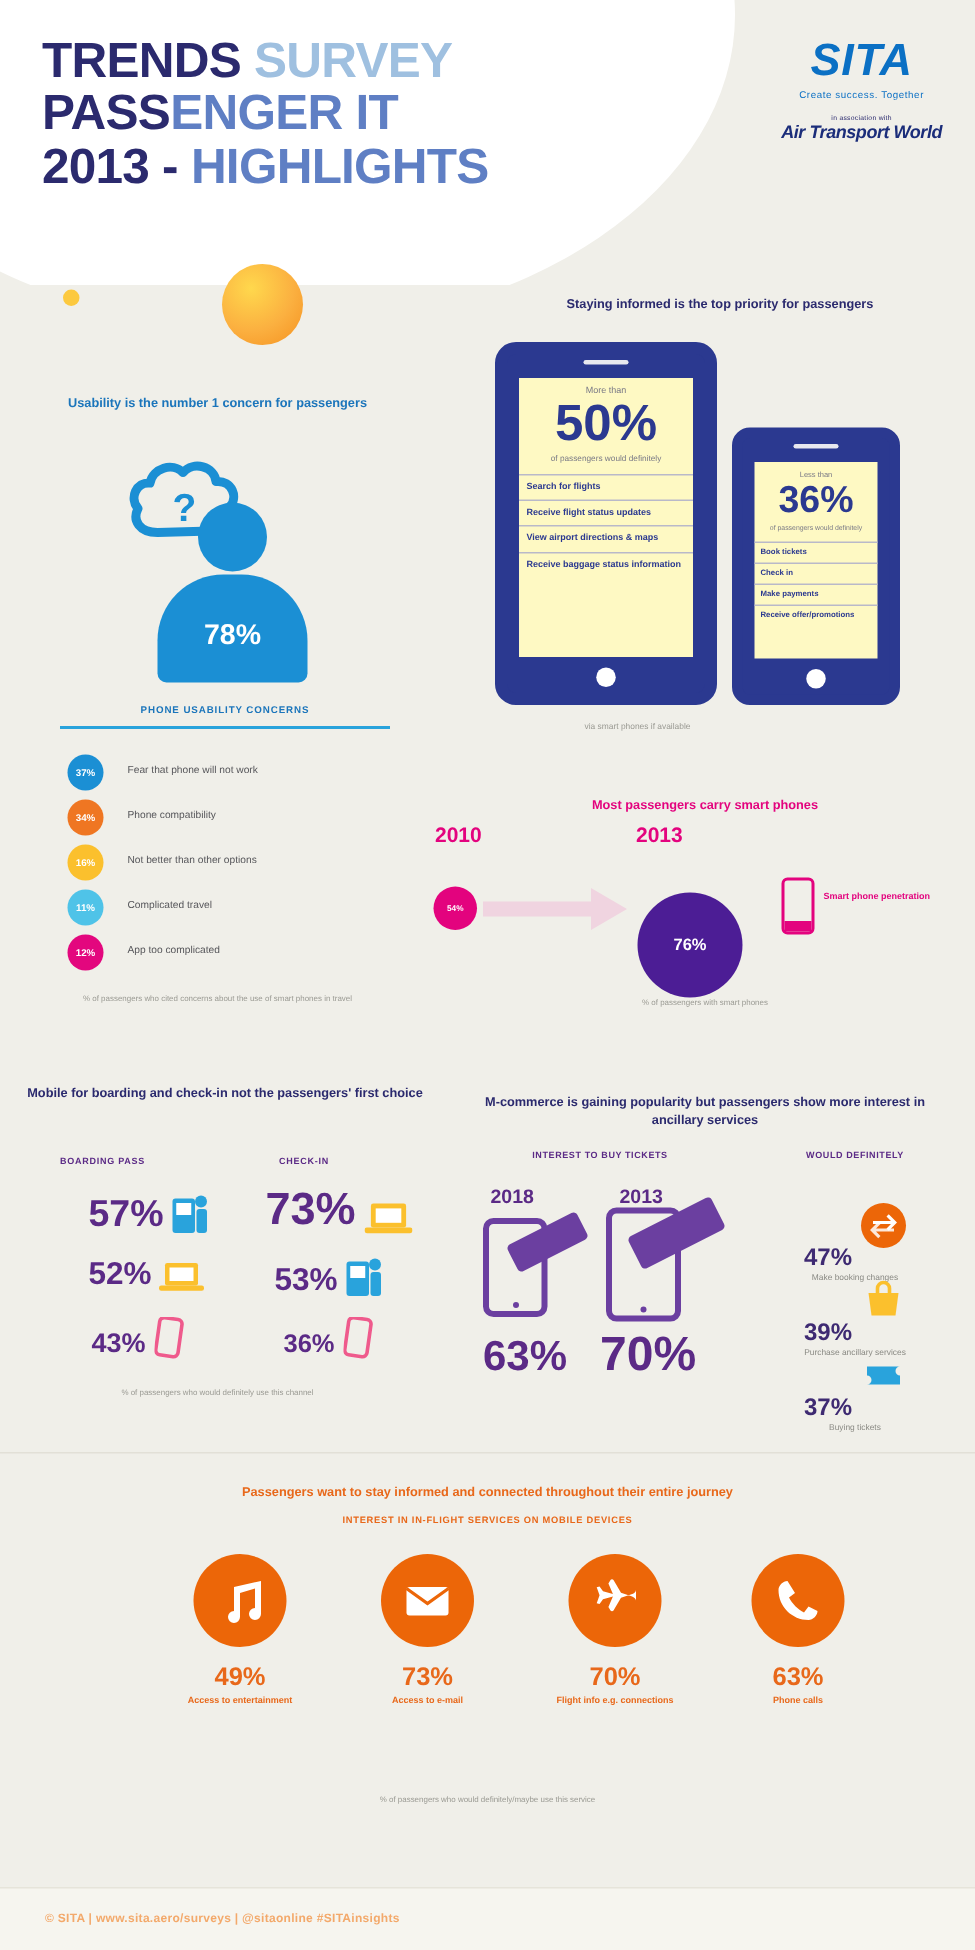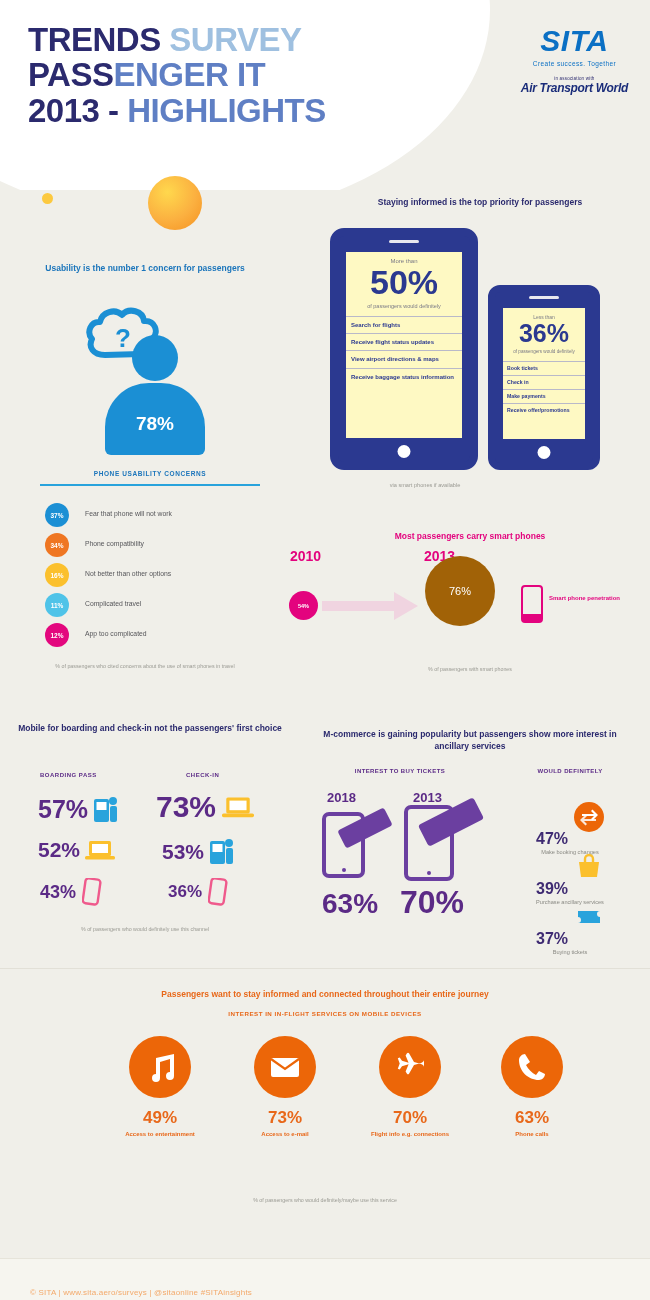--- a/index.html
+++ b/index.html
@@ -140,44 +140,44 @@
   .pen-2013 { position:absolute; left:424px; top:548px; font-size:14px; font-weight:bold; color:#e3037e; }
   .circ-2010 {
     position:absolute; left:289px; top:591px; width:29px; height:29px;
     border-radius:50%; background:#e3037e; color:#fff;
     font-size:5.5px; font-weight:bold; display:flex; align-items:center; justify-content:center;
   }
   .arrow-pen {
     position:absolute; left:322px; top:592px; width:96px; height:28px;
   }
   .circ-2013 {
-    position:absolute; left:425px; top:556px; width:70px; height:70px;
-    border-radius:50%; background:#a16207; color:#fff;
-    font-size:11px; font-weight:normal; display:flex; align-items:center; justify-content:center;
+    position:absolute; left:425px; top:595px; width:70px; height:70px;
+    border-radius:50%; background:#4c1d95; color:#fff;
+    font-size:11px; font-weight:bold; display:flex; align-items:center; justify-content:center;
   }
   .pen-phone {
     position:absolute; left:521px; top:585px; width:22px; height:38px;
     border:2.5px solid #e3037e; border-radius:4px;
   }
   .pen-phone:after{
     content:""; position:absolute; left:0; right:0; bottom:0; height:7px; background:#e3037e;
   }
   .pen-phone-lbl {
     position:absolute; left:549px; top:594px; width:90px;
     font-size:6px; font-weight:bold; color:#e3037e; line-height:1.4;
   }
   .pen-note { position:absolute; left:340px; top:665px; width:260px; }
 
   
   .bp-title { position:absolute; left:15px; top:722px; width:270px; }
   .col-hd {
     position:absolute; font-size:6px; font-weight:bold; color:#5b2a86;
     letter-spacing:0.5px;
   }
-  .pct-row { position:absolute; display:flex; align-items:center; }
+  .pct-row { position:absolute; display:flex; align-items:flex-end;margin-left:21px; }
   .pct-v { font-weight:bold; color:#5b2a86; }
   .bp-note { position:absolute; left:20px; top:925px; width:250px; }
 
   
   .mc-title { position:absolute; left:305px; top:728px; width:330px; }
   .mc-hd1 { position:absolute; left:305px; top:768px; width:190px; text-align:center;
             font-size:6px; font-weight:bold; color:#5b2a86; letter-spacing:0.4px;}
   .mc-hd2 { position:absolute; left:495px; top:768px; width:150px; text-align:center;
             font-size:6px; font-weight:bold; color:#5b2a86; letter-spacing:0.4px;}
   .yr { position:absolute; font-size:13px; font-weight:bold; color:#5b2a86; }
@@ -215,22 +215,22 @@
   .if-pct { font-size:17px; font-weight:bold; color:#e8681a; margin-top:10px; }
   .if-lbl { font-size:6px; font-weight:bold; color:#e8681a; line-height:1.4; margin-top:2px; }
   .if-note { position:absolute; left:180px; top:1196px; width:290px; }
 
   
   .footer {
     position:absolute; left:0; bottom:0; width:650px; height:42px;
     background:#f6f5ef; border-top:1px solid #e6e4da;
   }
   .footer-txt {
-    position:absolute; left:30px; top:29px;
-    font-size:8px; font-weight:normal; color:#f3a96b; letter-spacing:0.2px;
+    position:absolute; left:30px; top:15px;
+    font-size:8px; font-weight:bold; color:#f3a96b; letter-spacing:0.2px;
   }
 </style>
 </head>
 <body>
 
 <div class="page">
 
   <div class="header">
     <div class="header-blob"></div>
     <div class="header-blob2"></div>

